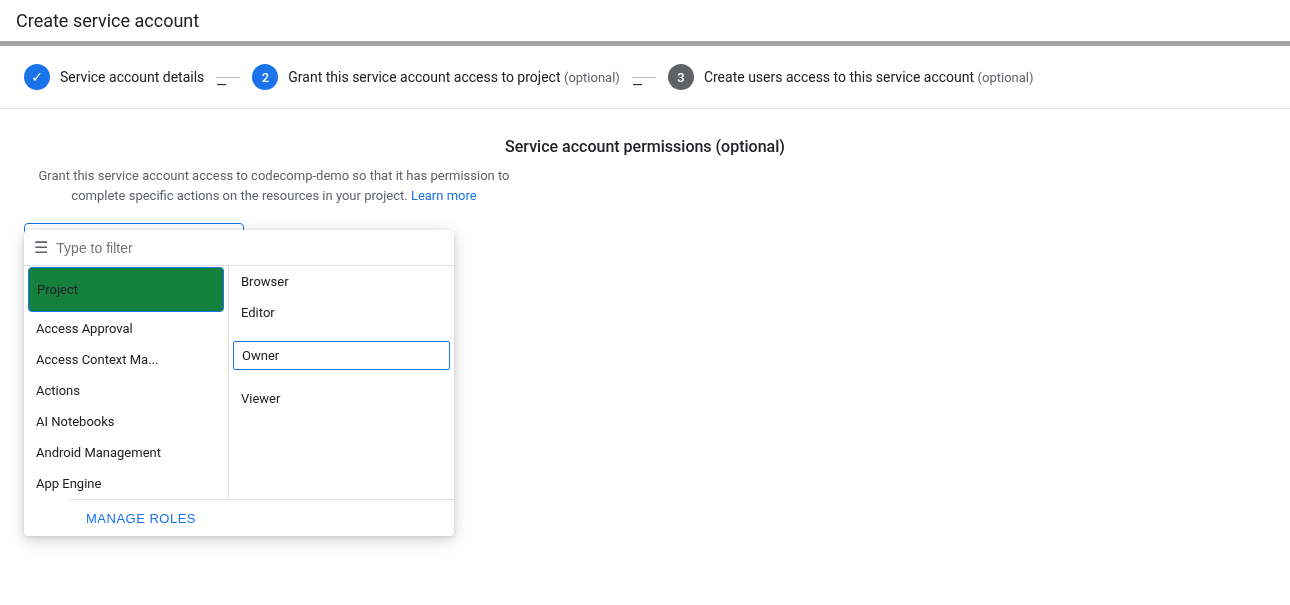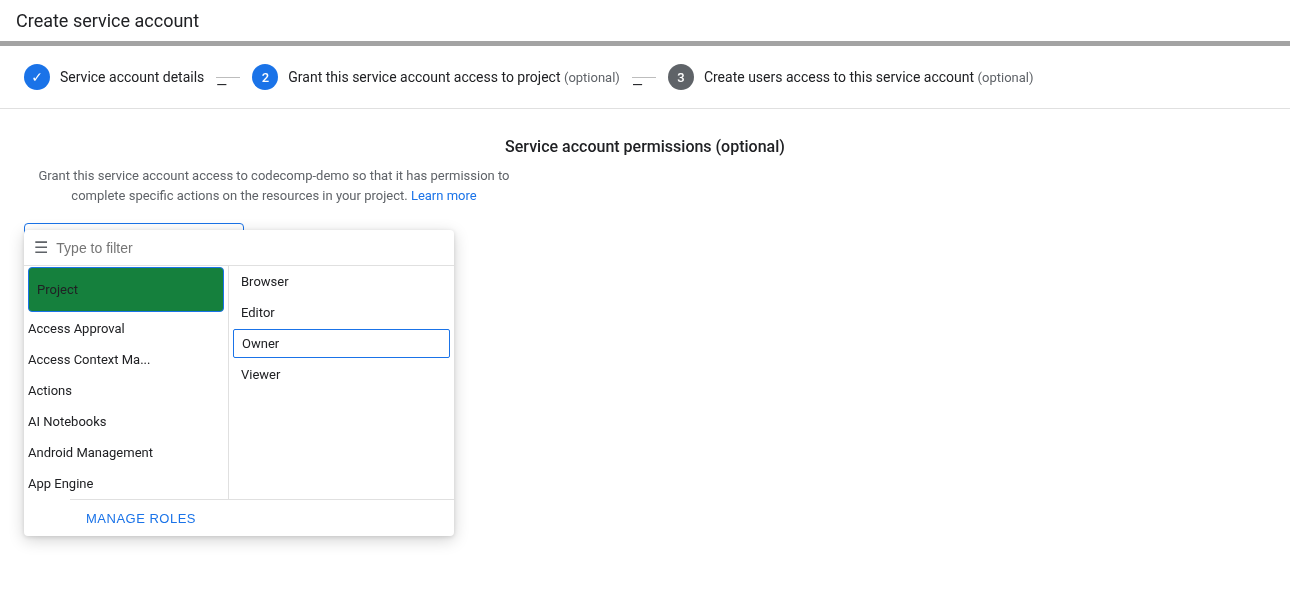--- a/index.html
+++ b/index.html
@@ -180,21 +180,21 @@
     }
     .left-panel::-webkit-scrollbar-track {
       background: #f1f1f1;
     }
     .left-panel::-webkit-scrollbar-thumb {
       background: #c1c1c1;
       border-radius: 4px;
     }
 
     .list-item {
-      padding: 8px 4px;
+      padding: 8px 12px;
       font-size: 13px;
       color: #202124;
       cursor: pointer;
       white-space: nowrap;
       overflow: hidden;
       text-overflow: ellipsis;
     }
     .list-item.selected {
       border: 1px solid #1a73e8;
       background: #15803d;
@@ -213,21 +213,21 @@
       padding: 8px 12px;
       font-size: 13px;
       color: #202124;
       cursor: pointer;
       white-space: nowrap;
     }
     .right-item.selected {
       border: 1px solid #1a73e8;
       background: #fff;
       border-radius: 2px;
-      margin: 1px 4px;
+      margin: 13px 4px;
       padding: 6px 8px;
     }
 
     .dropdown-footer {
       border-top: 1px solid #e0e0e0;
       padding: 10px 16px;
       margin-left: 46px;
     }
     .manage-roles-btn {
       color: #1a73e8;

